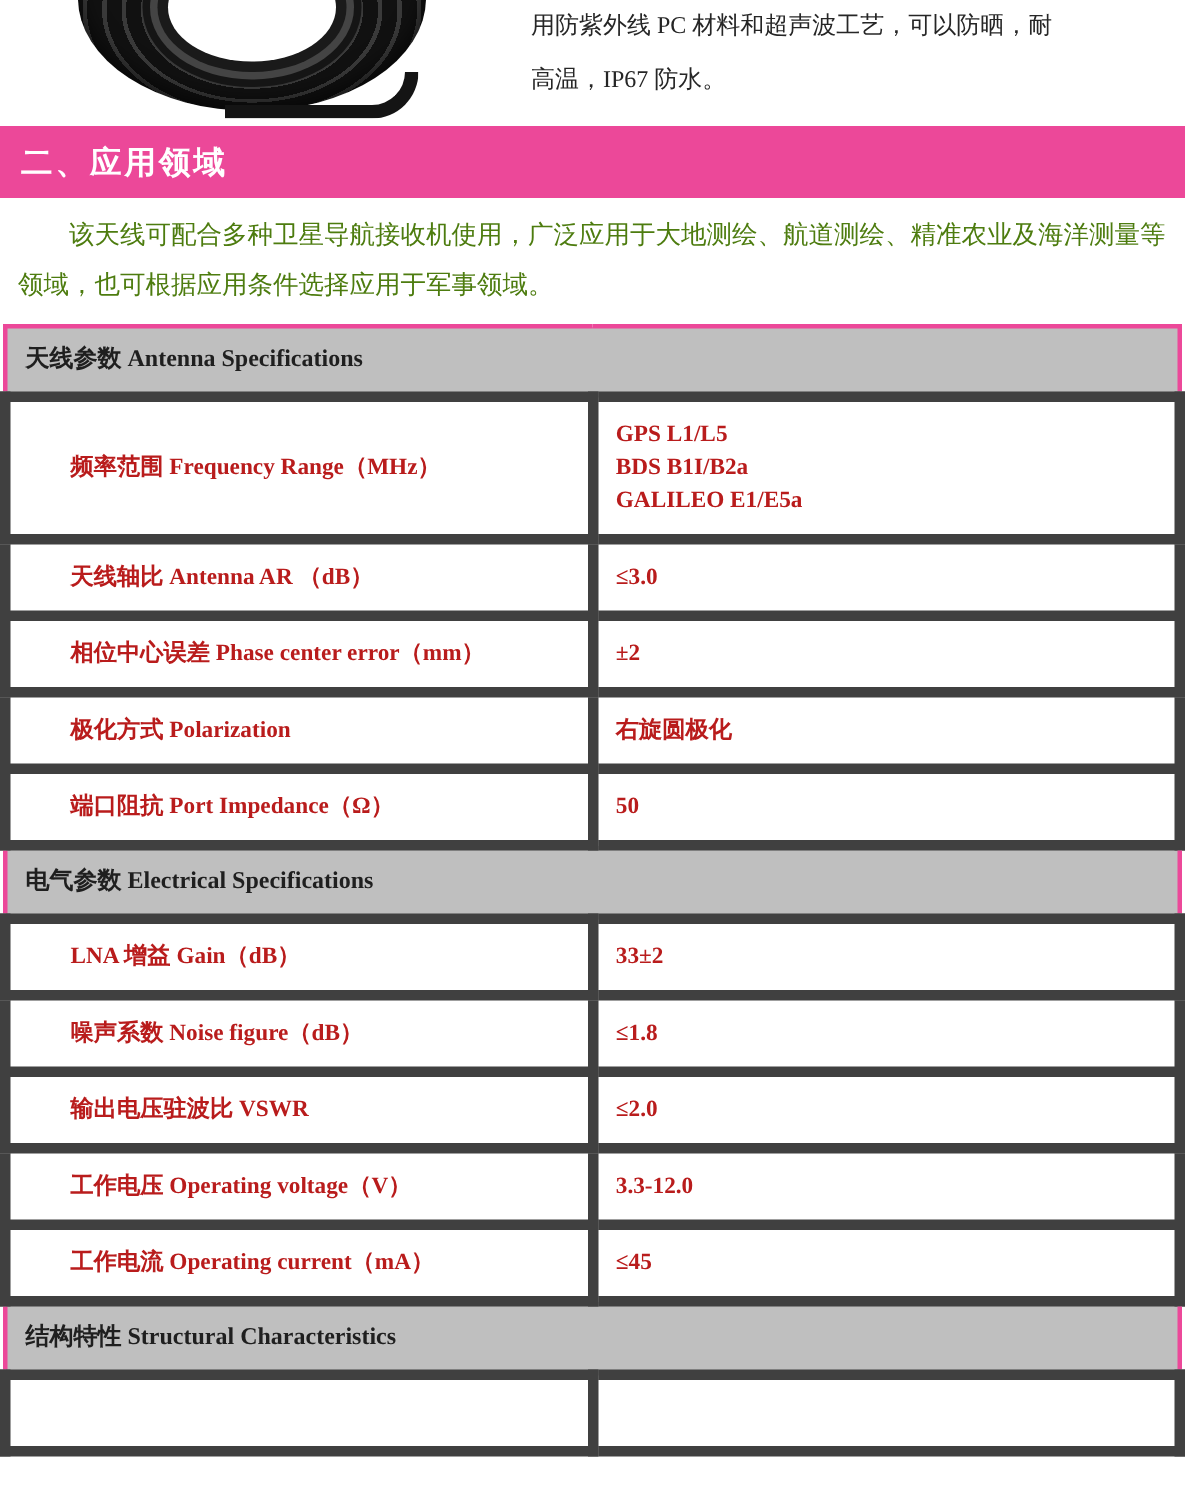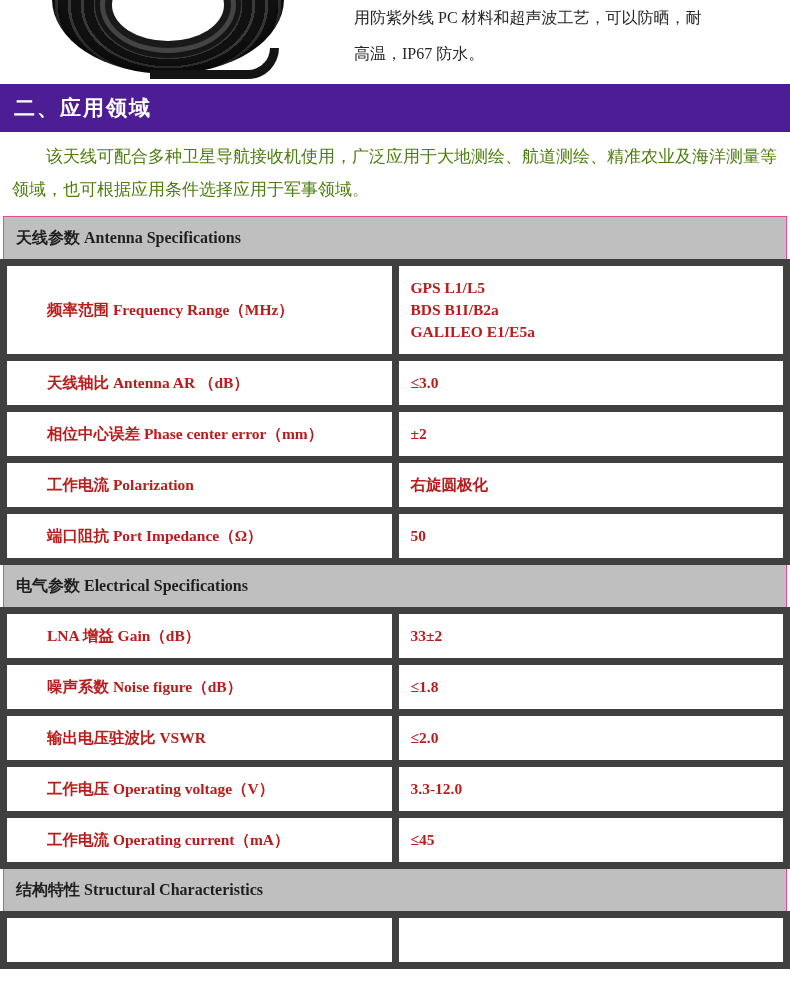--- a/index.html
+++ b/index.html
@@ -76,21 +76,21 @@
     font-size: 16px;
     line-height: 36px;
     color: #262626;
   }
   .top-text p {
     margin: 0;
   }
 
   
   .section-header {
-    background: #4c1d95;
+    background: #ec4899;
     color: #ffffff;
     font-size: 21px;
     font-weight: bold;
     letter-spacing: 2px;
     padding: 10px 14px;
     box-sizing: border-box;
   }
   .section-header.first { margin-top: 4px; }
 
   .section-body {
@@ -118,21 +118,21 @@
   }
   .spec-table td.label { width: 385px; padding-left: 40px; }
   .spec-table td.value { width: 405px; }
 
   .group-row td {
     background: #bfbfbf;
     font-weight: bold;
     font-size: 16px;
     color: #1f1f1f;
     padding: 10px 12px;
-    border: 1px solid #ec4899;
+    border: 3px solid #ec4899;
   }
   .group-row .cn { font-family: "Liberation Sans", sans-serif; }
 
   .multiline { white-space: pre-line; line-height: 25px; }
 </style>
 </head>
 <body>
 
 <div class="page">
 
@@ -168,21 +168,21 @@
       </tr>
       <tr>
         <td class="label">天线轴比  Antenna AR  （dB）</td>
         <td class="value">≤3.0</td>
       </tr>
       <tr>
         <td class="label">相位中心误差  Phase center error（mm）</td>
         <td class="value">±2</td>
       </tr>
       <tr>
-        <td class="label">工作电流  Polarization</td>
+        <td class="label">极化方式  Polarization</td>
         <td class="value">右旋圆极化</td>
       </tr>
       <tr>
         <td class="label">端口阻抗  Port Impedance（Ω）</td>
         <td class="value">50</td>
       </tr>
 
       <tr class="group-row">
         <td colspan="2">
           <span class="cn">电气参数</span>

